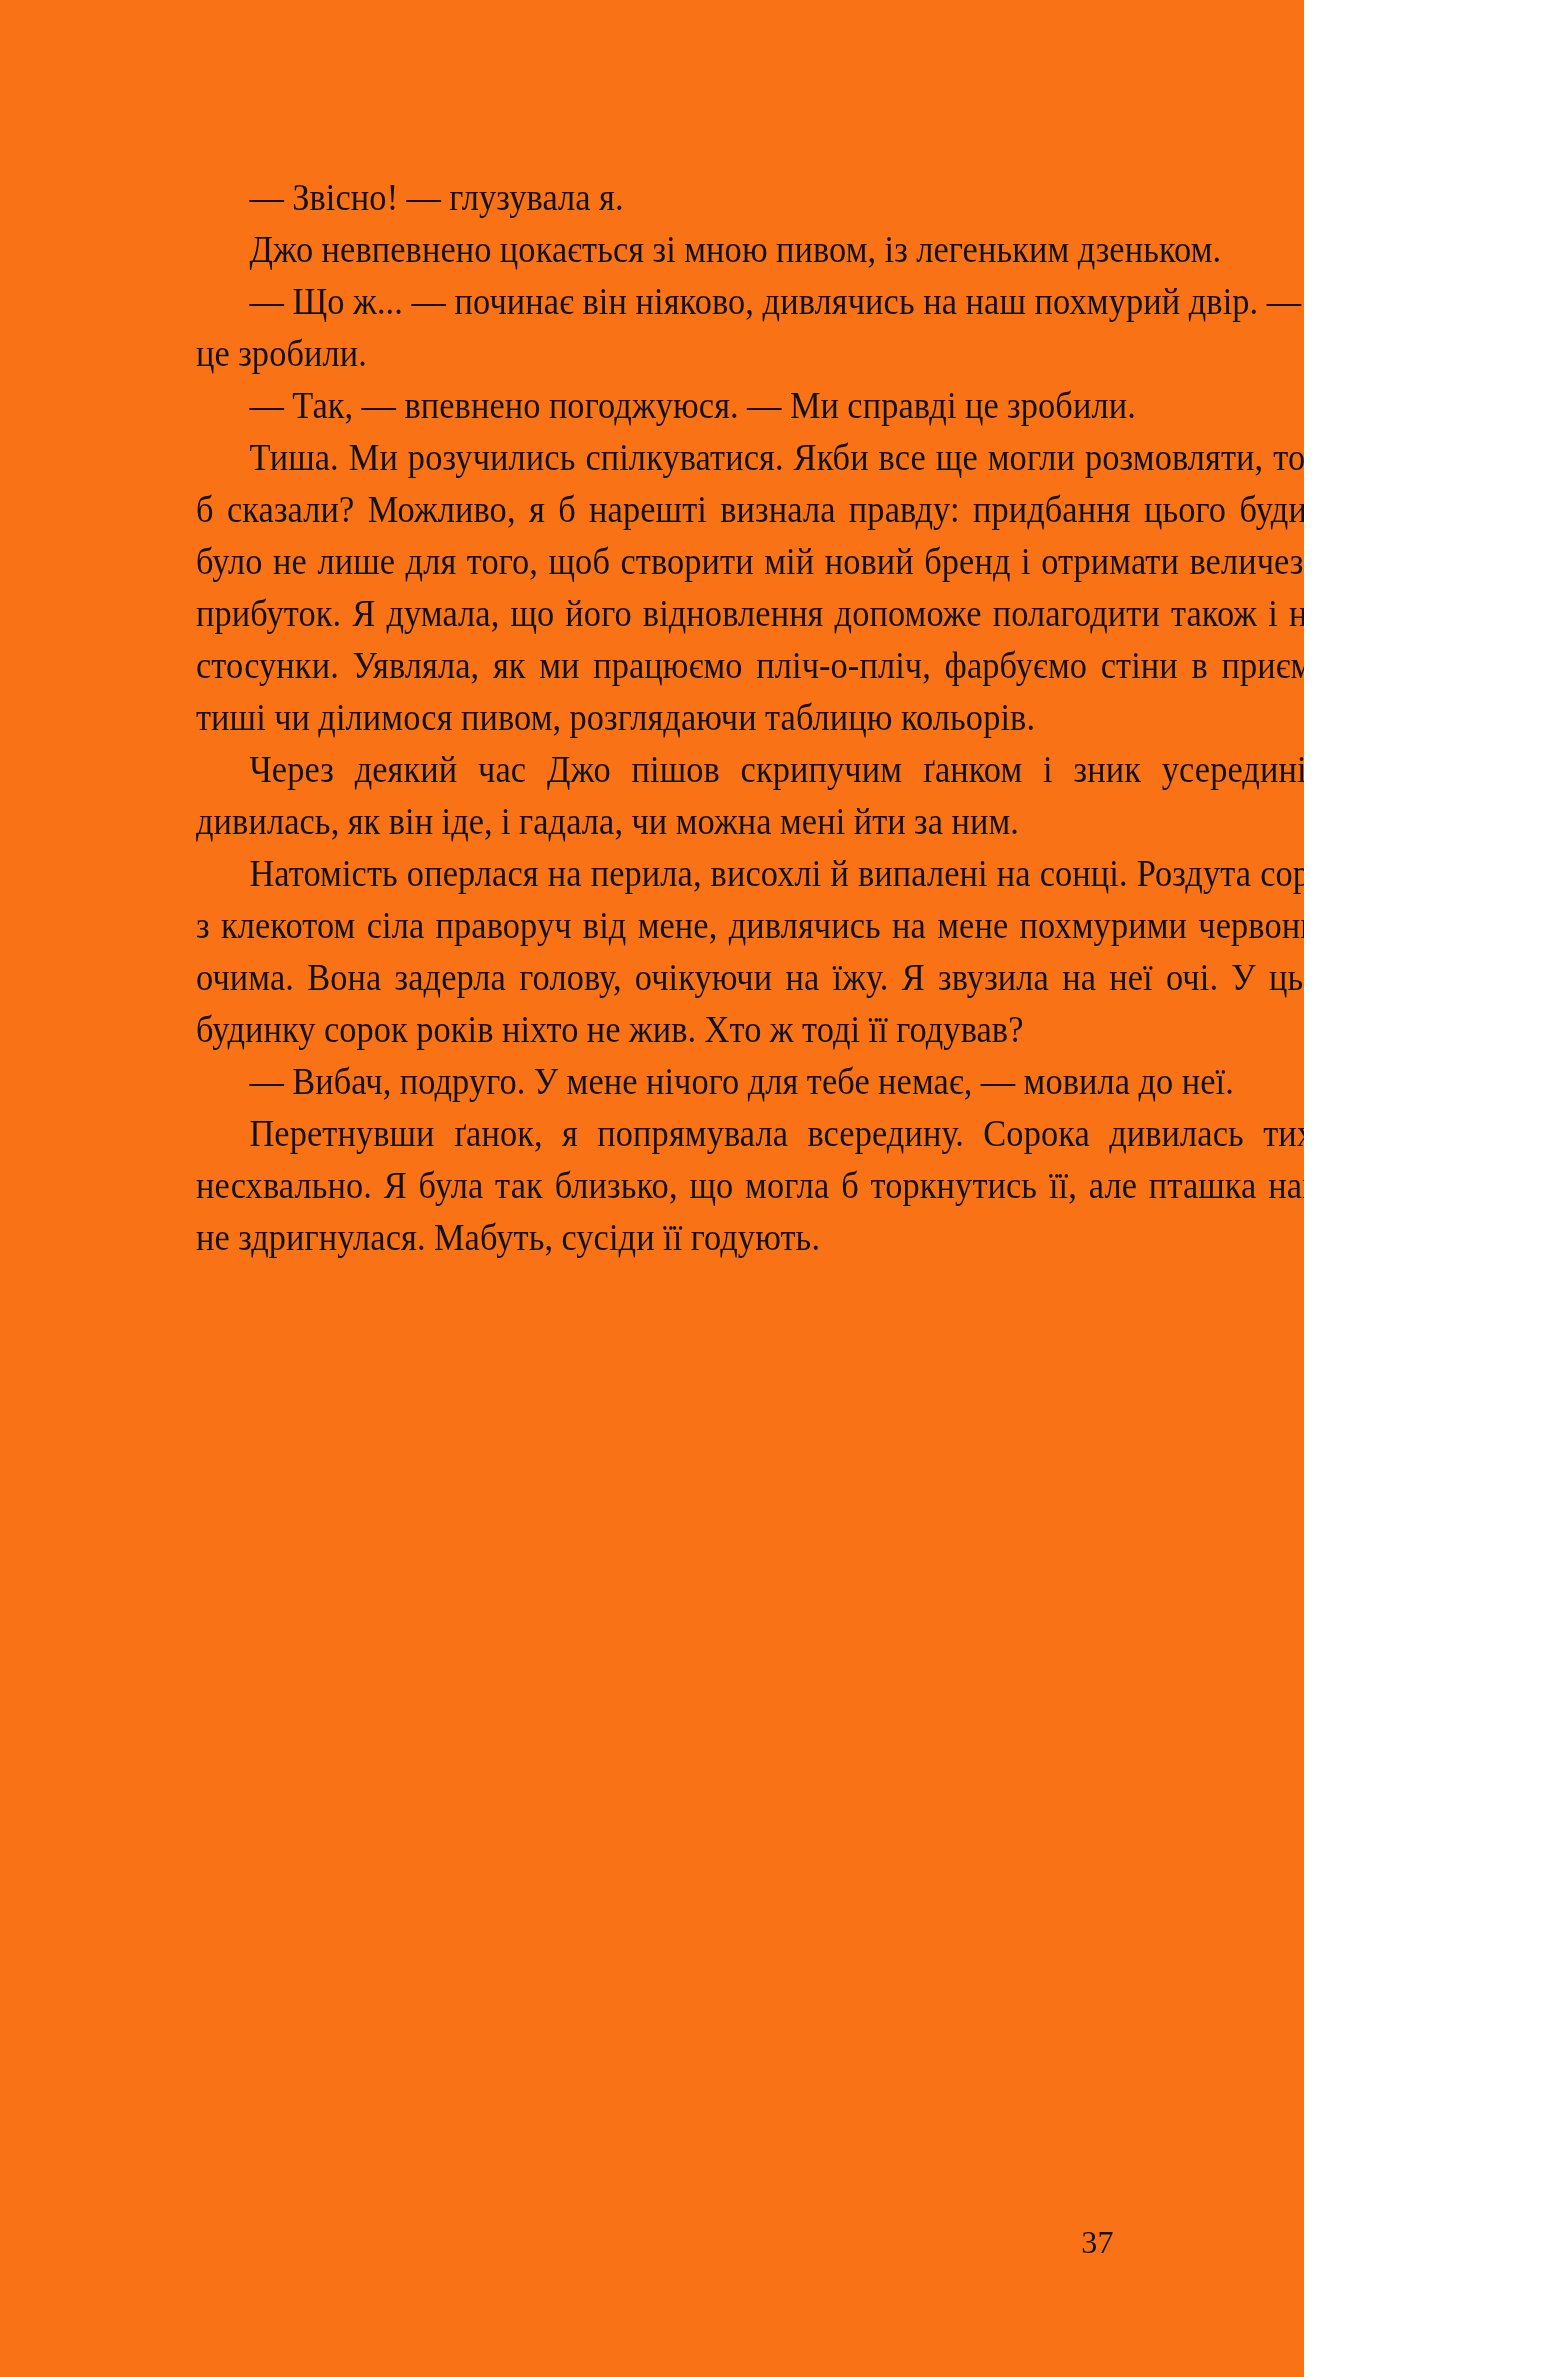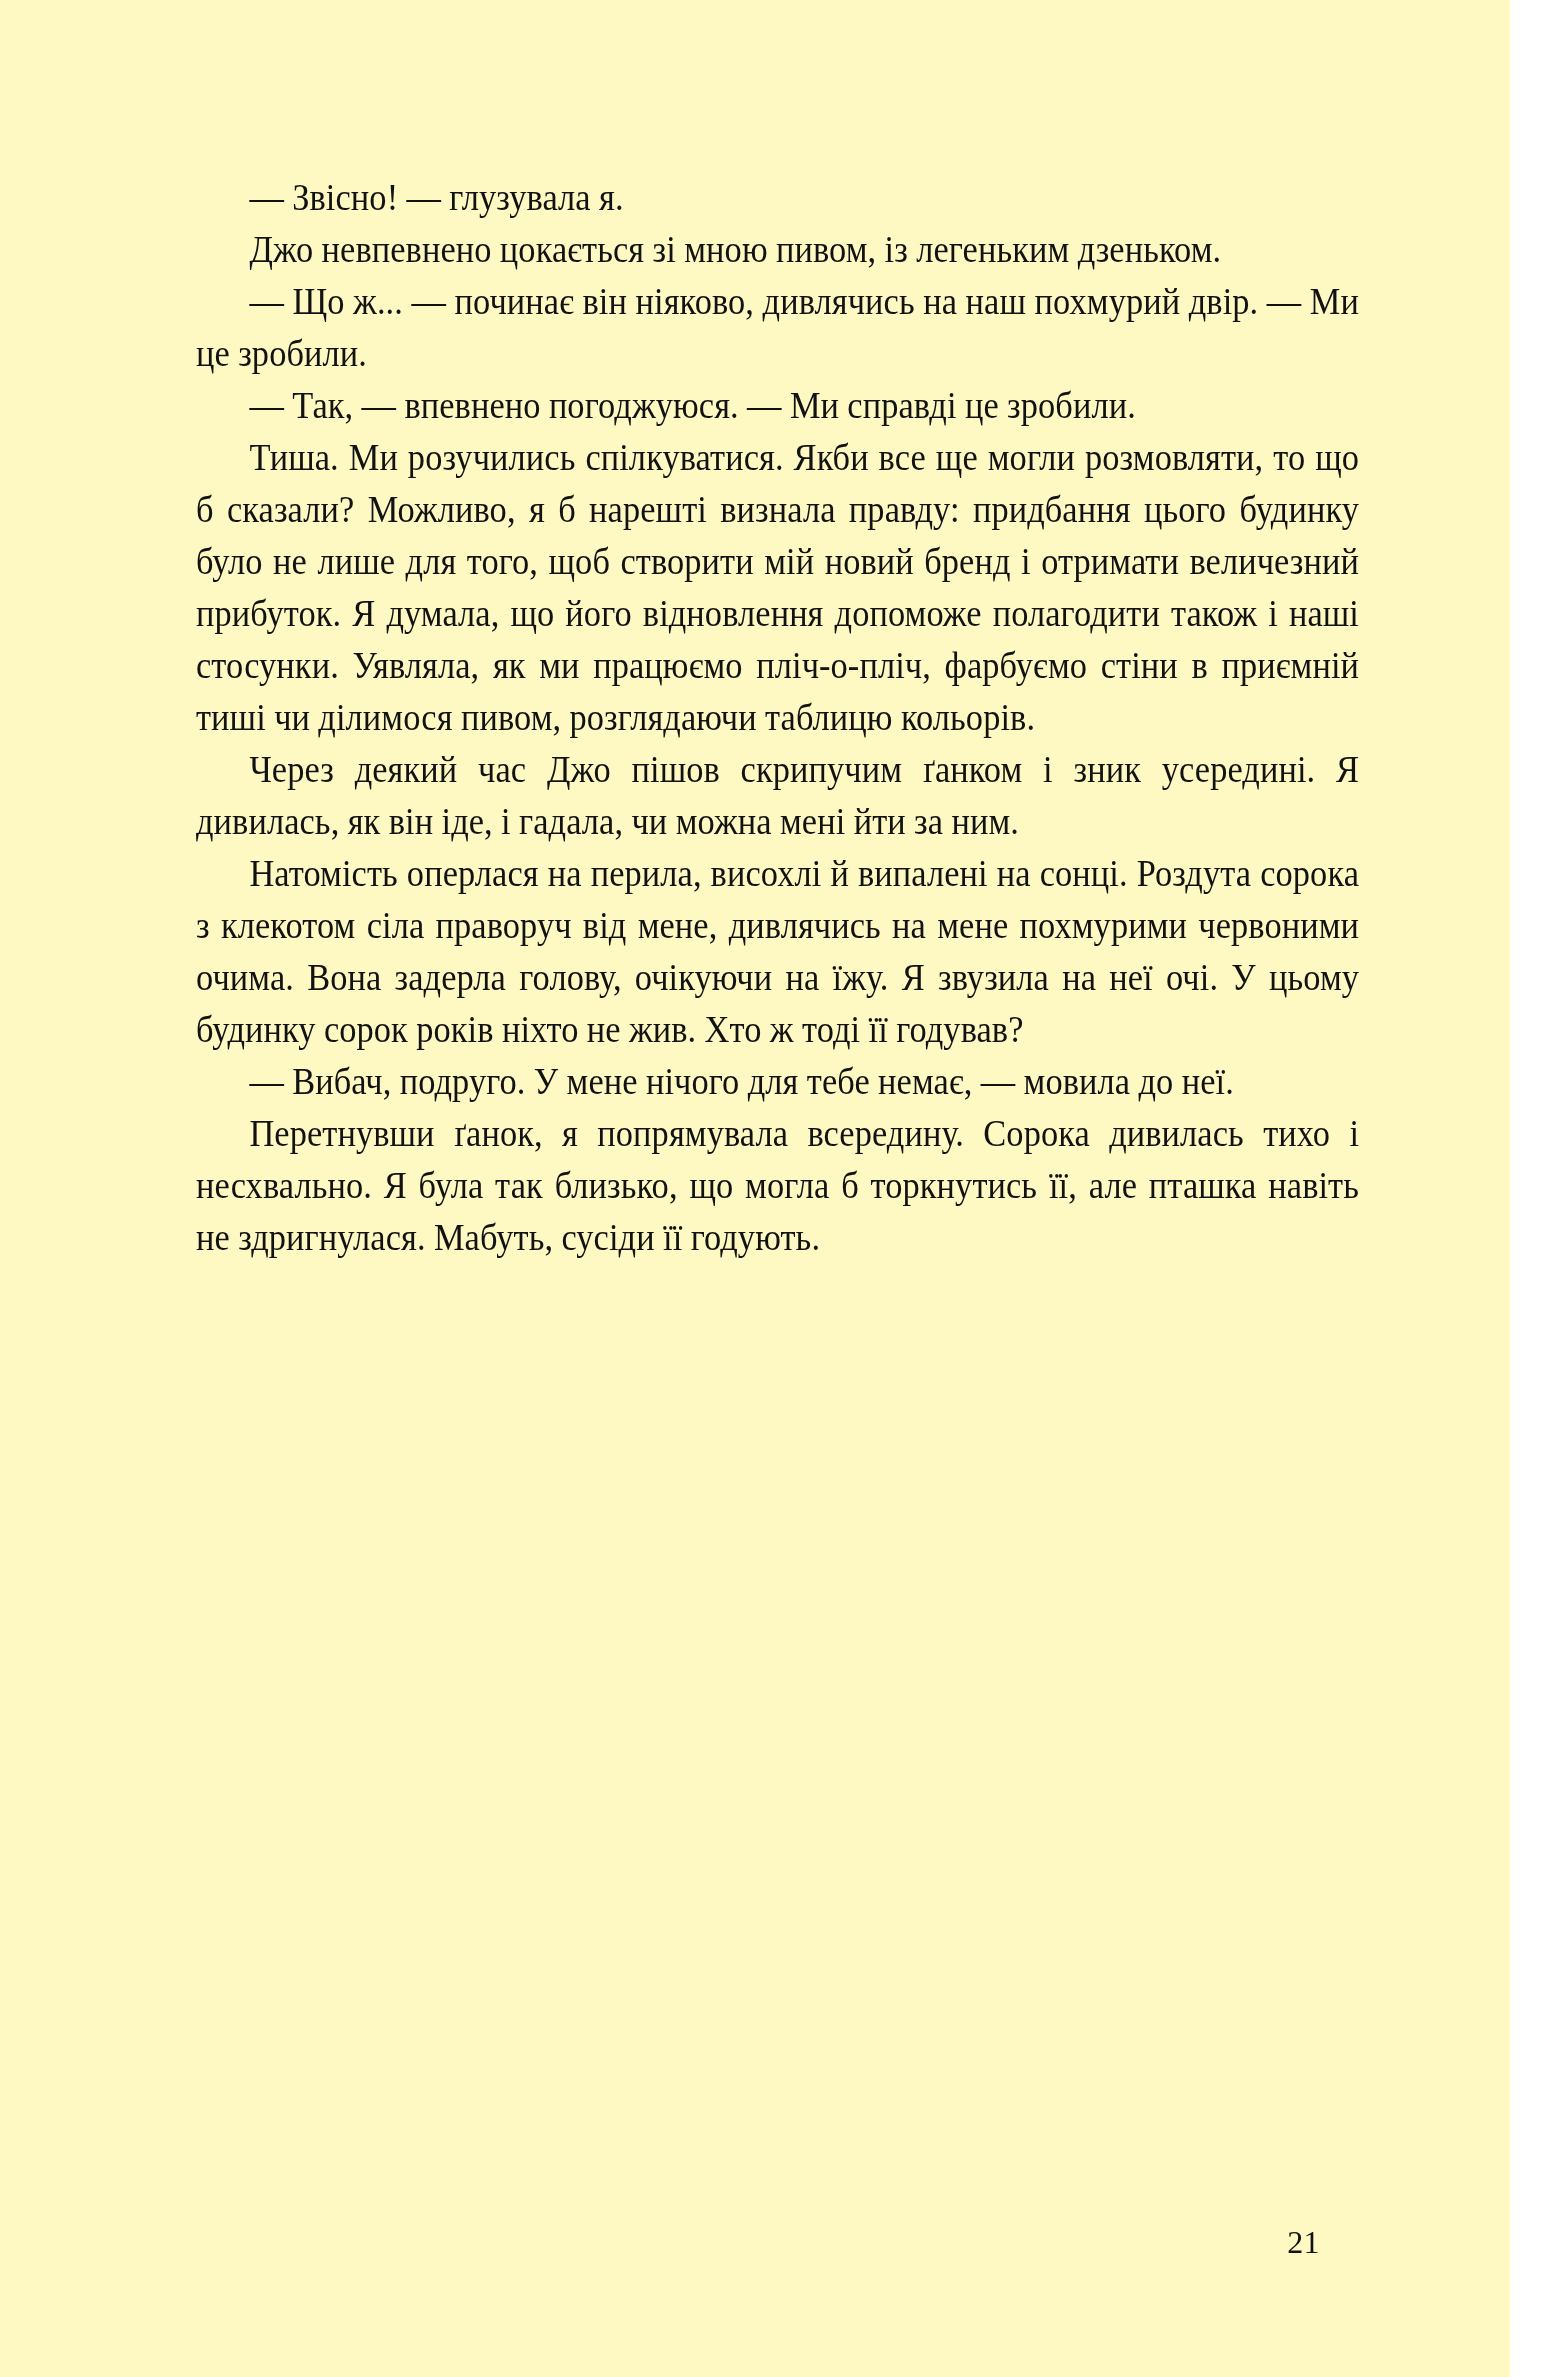--- a/index.html
+++ b/index.html
@@ -3,23 +3,23 @@
 <meta charset="utf-8">
 <style>
   html, body {
     margin: 0;
     padding: 0;
     background: #ffffff;
   }
 
   .page {
     position: relative;
-    width: 1510px;
+    width: 1304px;
     height: 2377px;
-    background: #fef9c3;
+    background: #f97316;
     box-sizing: border-box;
     overflow: hidden;
   }
 
   .text-block {
     position: absolute;
     left: 196px;
     top: 171px;
     width: 1163px;
   }
@@ -73,16 +73,16 @@
     <p class="para ragged">Джо невпевнено цокається зі мною пивом, із легеньким дзеньком.</p>
     <p class="para ragged">— Що ж... — починає він ніяково, дивлячись на наш похмурий двір. — Ми це зробили.</p>
     <p class="para ragged">— Так, — впевнено погоджуюся. — Ми справді це зробили.</p>
     <p class="para ragged">Тиша. Ми розучились спілкуватися. Якби все ще могли розмовляти, то що б сказали? Можливо, я б нарешті визнала правду: придбання цього будинку було не лише для того, щоб створити мій новий бренд і отримати величезний прибуток. Я думала, що його відновлення допоможе полагодити також і наші стосунки. Уявляла, як ми працюємо пліч-о-пліч, фарбуємо стіни в приємній тиші чи ділимося пивом, розглядаючи таблицю кольорів.</p>
     <p class="para ragged">Через деякий час Джо пішов скрипучим ґанком і зник усередині. Я дивилась, як він іде, і гадала, чи можна мені йти за ним.</p>
     <p class="para ragged">Натомість оперлася на перила, висохлі й випалені на сонці. Роздута сорока з клекотом сіла праворуч від мене, дивлячись на мене похмурими червоними очима. Вона задерла голову, очікуючи на їжу. Я звузила на неї очі. У цьому будинку сорок років ніхто не жив. Хто ж тоді її годував?</p>
     <p class="para ragged">— Вибач, подруго. У мене нічого для тебе немає, — мовила до неї.</p>
     <p class="para ragged">Перетнувши ґанок, я попрямувала всередину. Сорока дивилась тихо і несхвально. Я була так близько, що могла б торкнутись її, але пташка навіть не здригнулася. Мабуть, сусіди її годують.</p>
   </div>
 
-  <div class="page-number">21</div>
+  <div class="page-number">37</div>
 
 </div>
 
 
 </body></html>

